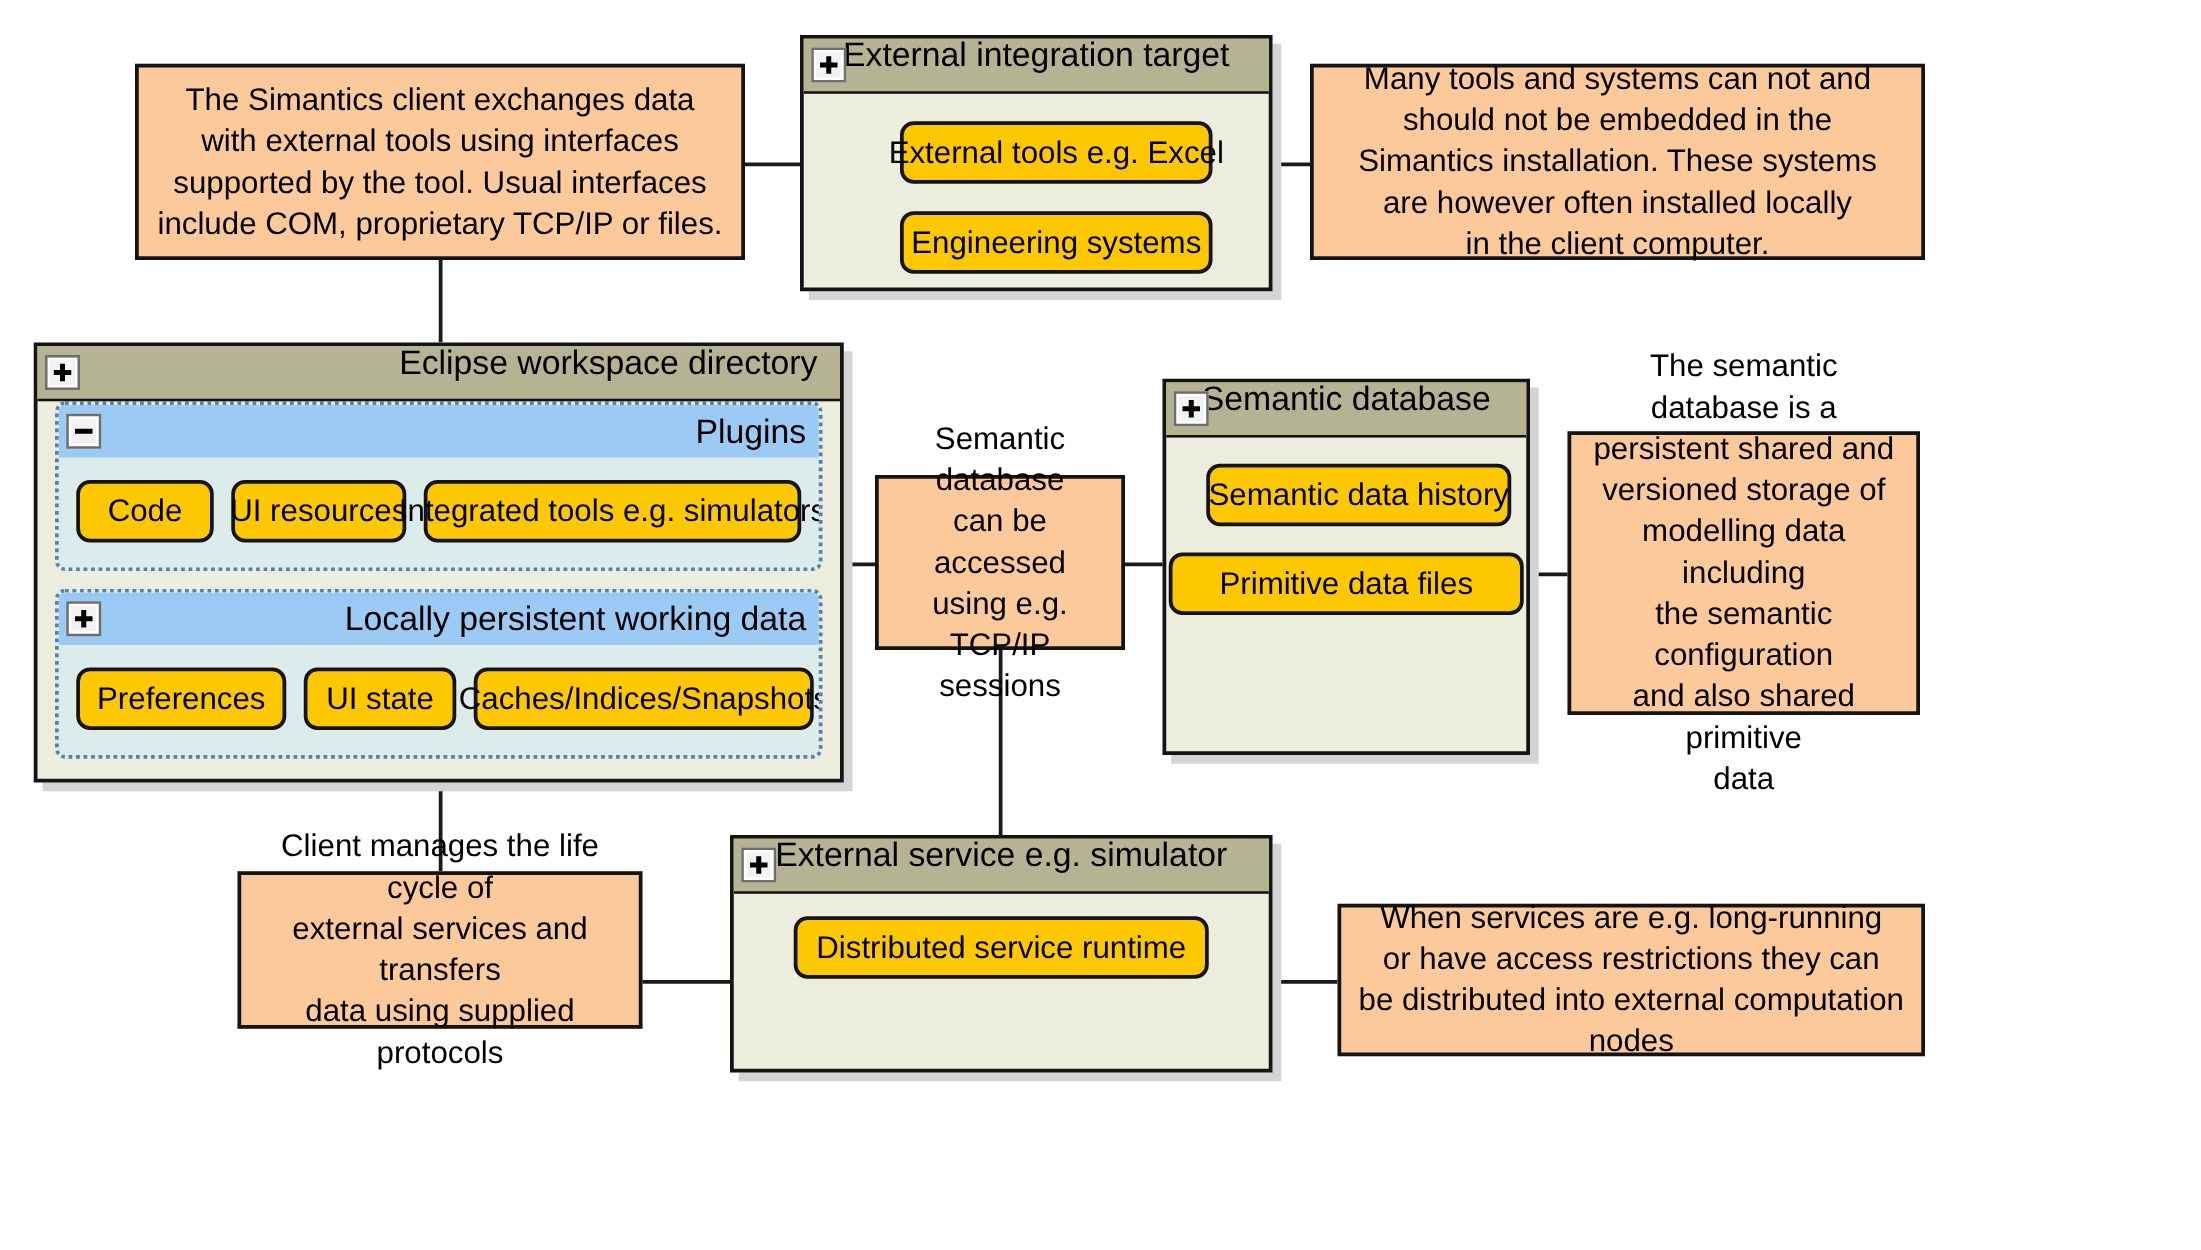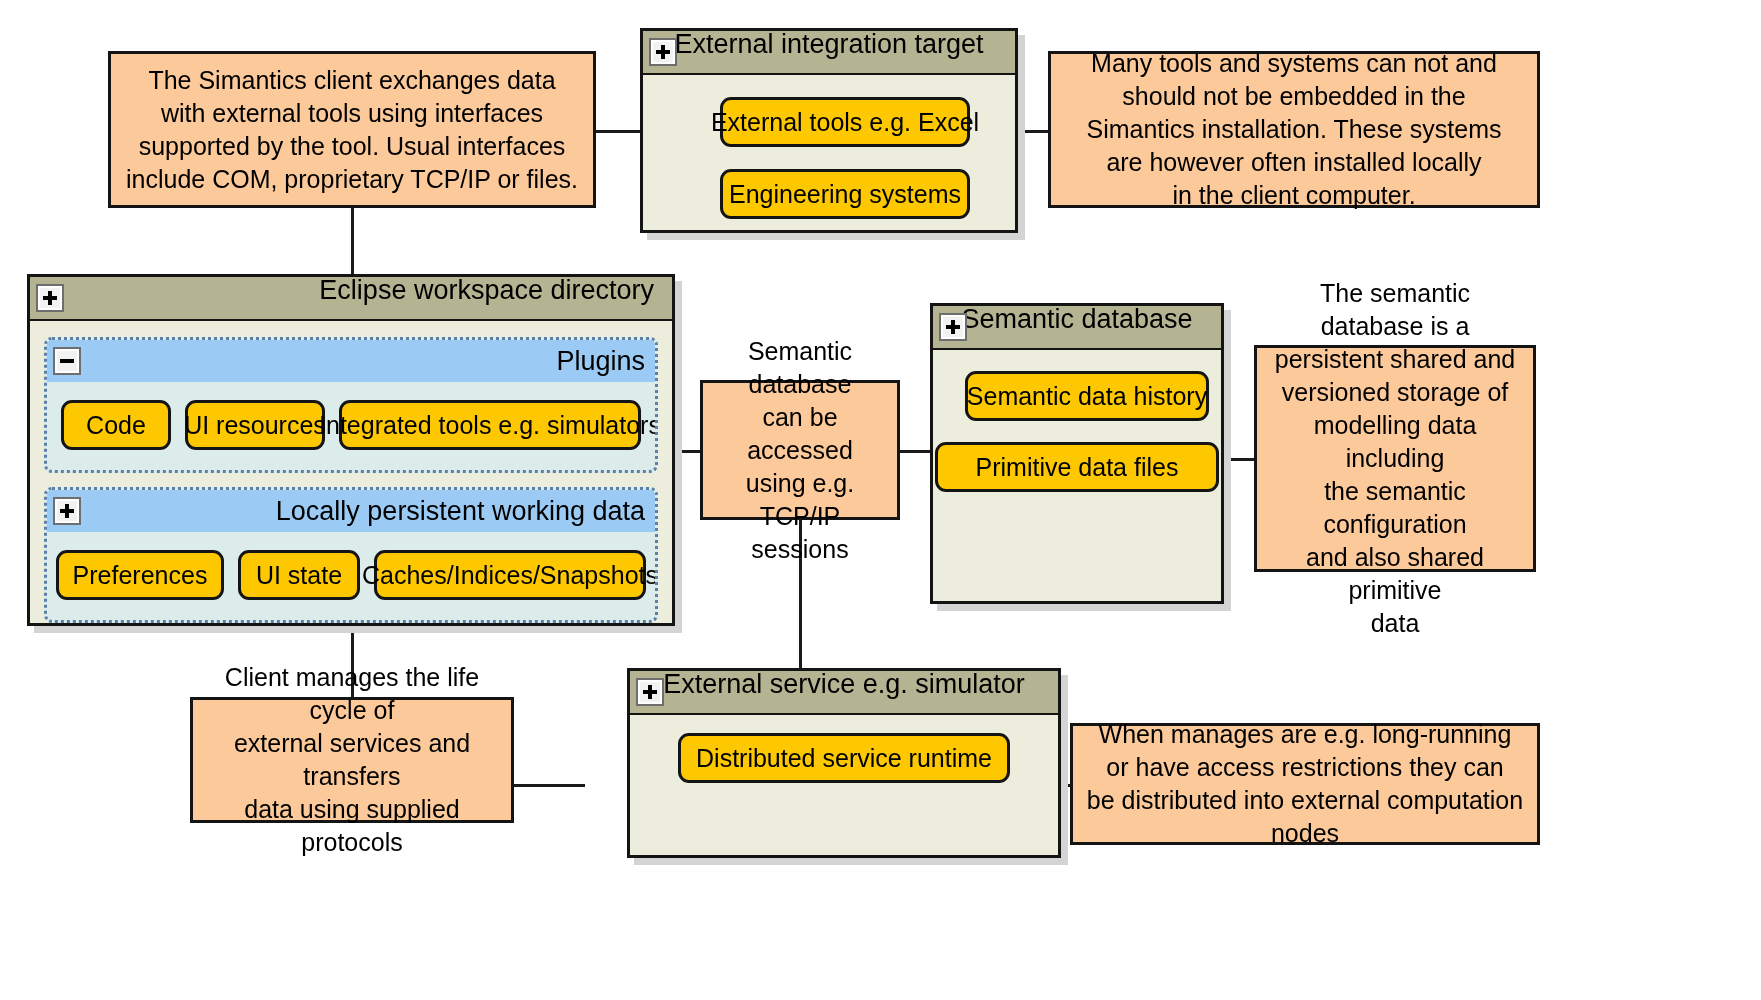--- a/index.html
+++ b/index.html
@@ -151,21 +151,21 @@
   .subgroup-title {
     font-size: 27px;
     color: #000;
     line-height: 1;
   }
   .subgroup-body {
     box-sizing: border-box;
     display: flex;
     flex-direction: row;
     align-items: center;
-    justify-content: center;
+    justify-content: flex-start;
     gap: 14px;
     padding: 18px 14px 20px 14px;
   }
 
   
   .container-header.right {
     justify-content: flex-end;
     padding-right: 10px;
   }
 </style>
@@ -220,21 +220,21 @@
 in the client computer.</div>
 
   <div class="container" style="left:27px; top:274px; width:648px; height:352px;">
     <div class="container-header right">
       <div class="expander">
         <span class="bar-h"></span>
           <span class="bar-v"></span>
       </div>
       <div class="container-title">Eclipse workspace directory</div>
     </div>
-    <div class="container-body" style="gap:14px; padding:16px 14px 14px 14px;">
+    <div class="container-body" style="gap:14px; padding:0 14px 14px 14px;">
 
       <div class="subgroup">
         <div class="subgroup-header">
           <div class="expander minus">
             <span class="bar-h"></span>
           </div>
           <div class="subgroup-title">Plugins</div>
         </div>
         <div class="subgroup-body">
           <div class="leaf" style="width:120px;">Code</div>
@@ -285,30 +285,30 @@
 versioned storage of
 modelling data including
 the semantic configuration
 and also shared primitive
 data</div>
 
   <div class="note" style="left:190px; top:697px; width:324px; height:126px;">Client manages the life cycle of
 external services and transfers
 data using supplied protocols</div>
 
-  <div class="container" style="left:584px; top:668px; width:434px; height:190px;margin-left:43px;">
+  <div class="container" style="left:584px; top:668px; width:434px; height:190px;">
     <div class="container-header">
       <div class="expander">
         <span class="bar-h"></span>
           <span class="bar-v"></span>
       </div>
       <div class="container-title">External service e.g. simulator</div>
     </div>
     <div class="container-body" style="gap:18px; padding-top:18px;">
       <div class="leaf" style="width:332px;">Distributed service runtime</div>
     </div>
   </div>
 
-  <div class="note" style="left:1070px; top:723px; width:470px; height:122px;">When manages are e.g. long-running
+  <div class="note" style="left:1070px; top:723px; width:470px; height:122px;">When services are e.g. long-running
 or have access restrictions they can
 be distributed into external computation nodes</div>
 
 </div>
 
 </body></html>

